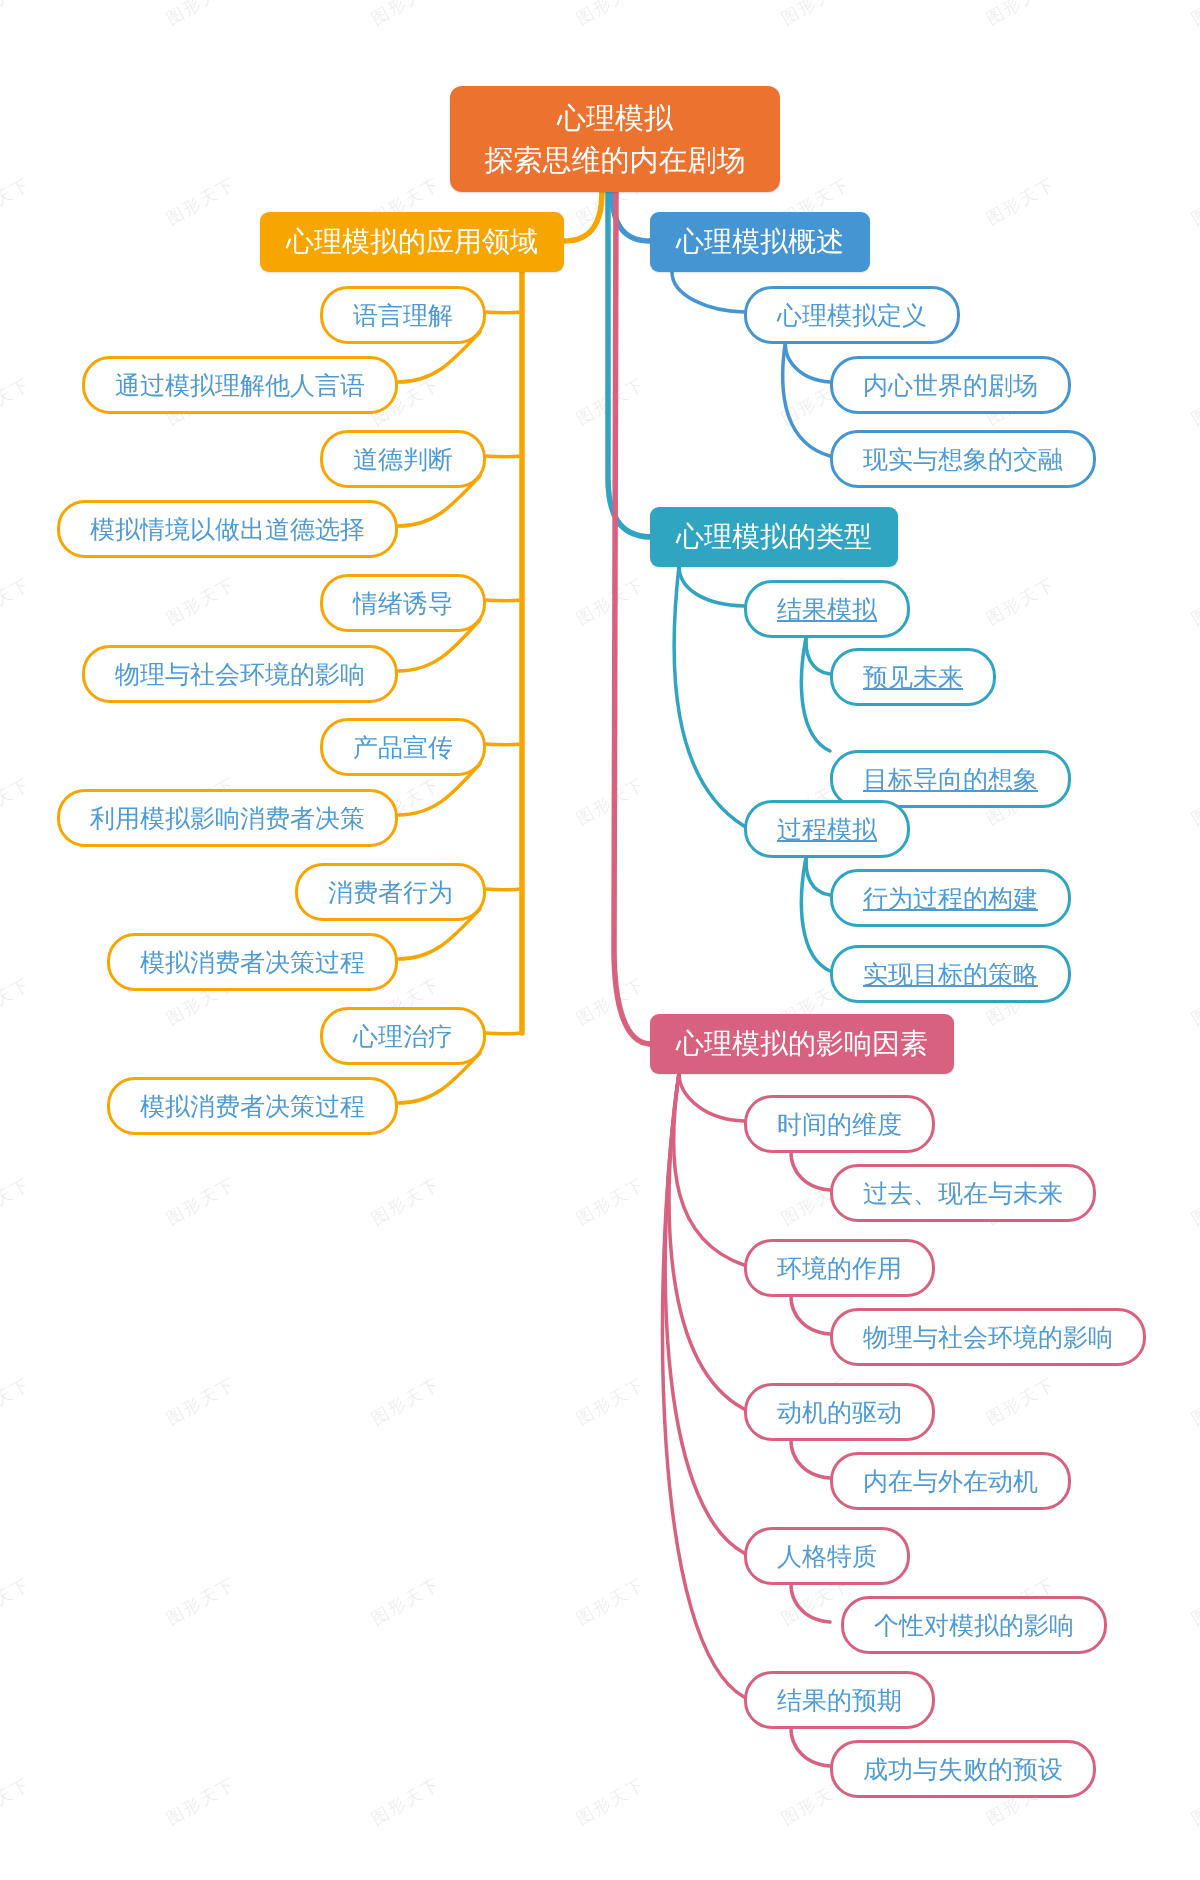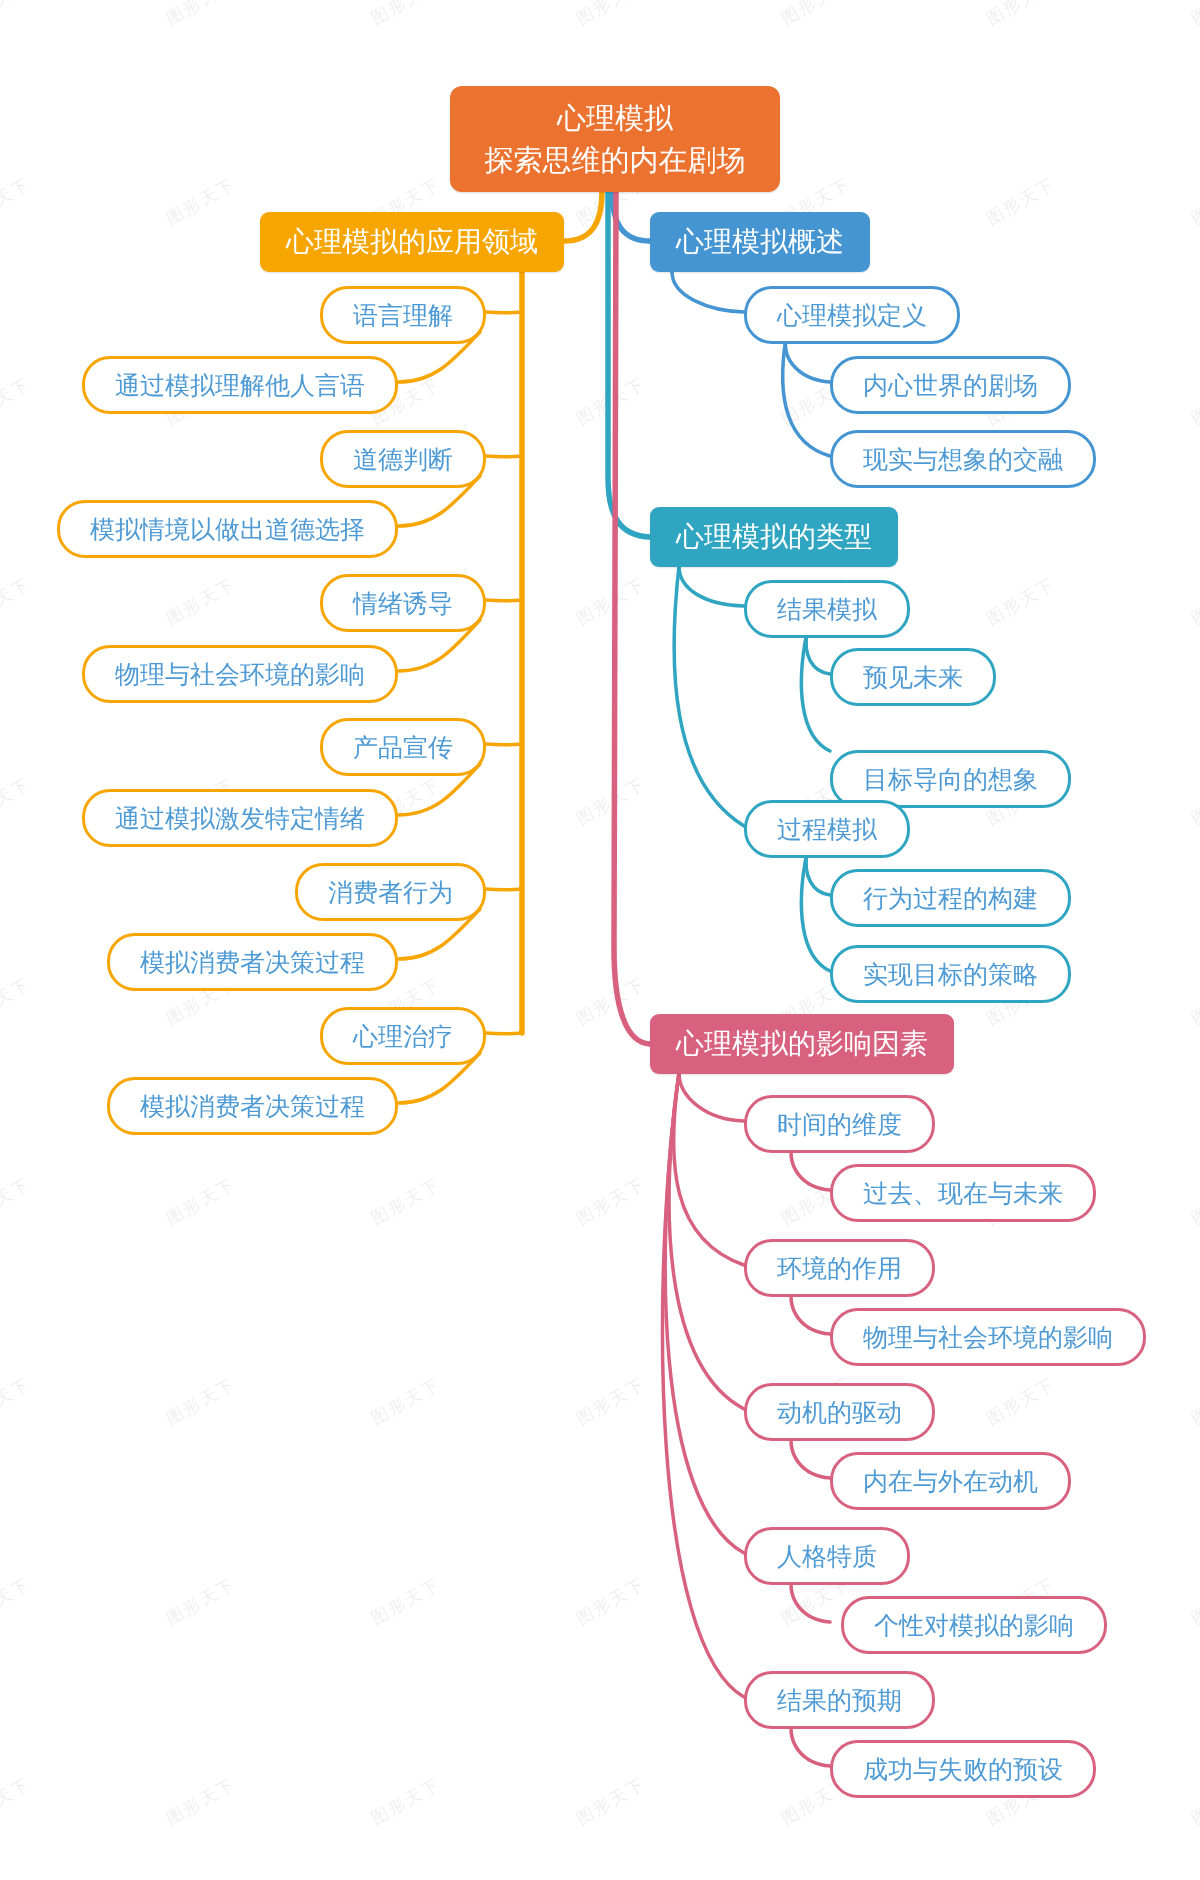--- a/index.html
+++ b/index.html
@@ -37,21 +37,21 @@
   .bg-teal{background:var(--teal);}
   .bg-pink{background:var(--pink);}
   .pill{
     position:absolute;height:52px;border-radius:28px;background:#fff;
     display:inline-flex;align-items:center;justify-content:center;
     font-size:25px;color:var(--pill_text);padding:0 30px;white-space:nowrap;
     border:3.5px solid #000;
   }
   .c-orange{border-color:var(--orange);}
   .c-blue{border-color:var(--blue);text-align:center;}
-  .c-teal{border-color:var(--teal);}
+  .c-teal{border-color:var(--teal);text-decoration:underline;}
   .c-pink{border-color:var(--pink);}
 </style>
 </head>
 <body>
 
 <div class="canvas">
 
   <div>
       <div class="wm" style="left: -42px; top: -10px;">图形天下</div>
       <div class="wm" style="left: 163px; top: -10px;">图形天下</div>
@@ -178,21 +178,21 @@
   <div class="hdr bg-teal" style="left:650px;top:507px">心理模拟的类型</div>
   <div class="hdr bg-pink" style="left:650px;top:1014px">心理模拟的影响因素</div>
 
   <div class="pill c-orange" style="right:714px;top:286px">语言理解</div>
   <div class="pill c-orange" style="right:802px;top:356px">通过模拟理解他人言语</div>
   <div class="pill c-orange" style="right:714px;top:430px">道德判断</div>
   <div class="pill c-orange" style="right:802px;top:500px">模拟情境以做出道德选择</div>
   <div class="pill c-orange" style="right:714px;top:574px">情绪诱导</div>
   <div class="pill c-orange" style="right:802px;top:645px">物理与社会环境的影响</div>
   <div class="pill c-orange" style="right:714px;top:718px">产品宣传</div>
-  <div class="pill c-orange" style="right:802px;top:789px">通过模拟激发特定情绪</div>
+  <div class="pill c-orange" style="right:802px;top:789px">利用模拟影响消费者决策</div>
   <div class="pill c-orange" style="right:714px;top:863px">消费者行为</div>
   <div class="pill c-orange" style="right:802px;top:933px">模拟消费者决策过程</div>
   <div class="pill c-orange" style="right:714px;top:1007px">心理治疗</div>
   <div class="pill c-orange" style="right:802px;top:1077px">模拟消费者决策过程</div>
 
   <div class="pill c-blue" style="left:744px;top:286px">心理模拟定义</div>
   <div class="pill c-blue" style="left:830px;top:356px">内心世界的剧场</div>
   <div class="pill c-blue" style="left:830px;top:430px">现实与想象的交融</div>
 
   <div class="pill c-teal" style="left:744px;top:580px">结果模拟</div>

